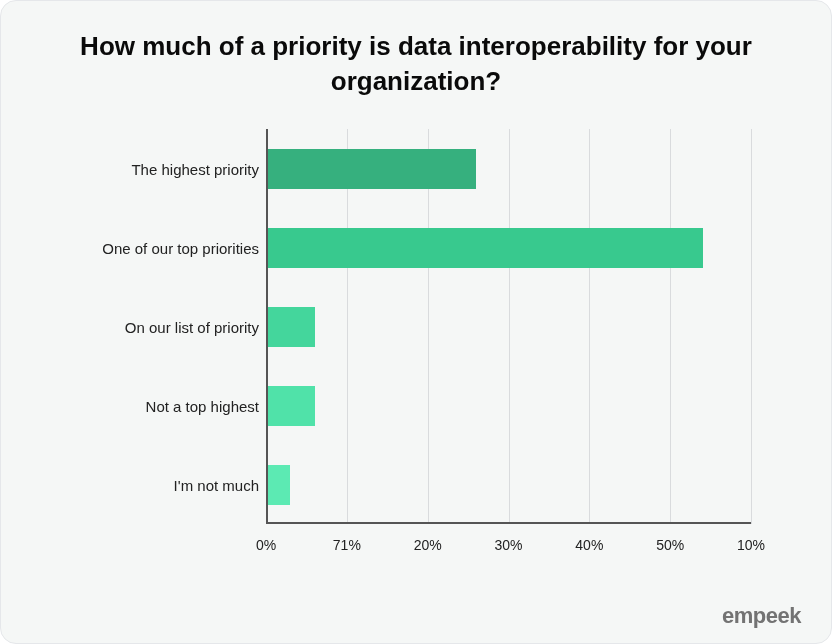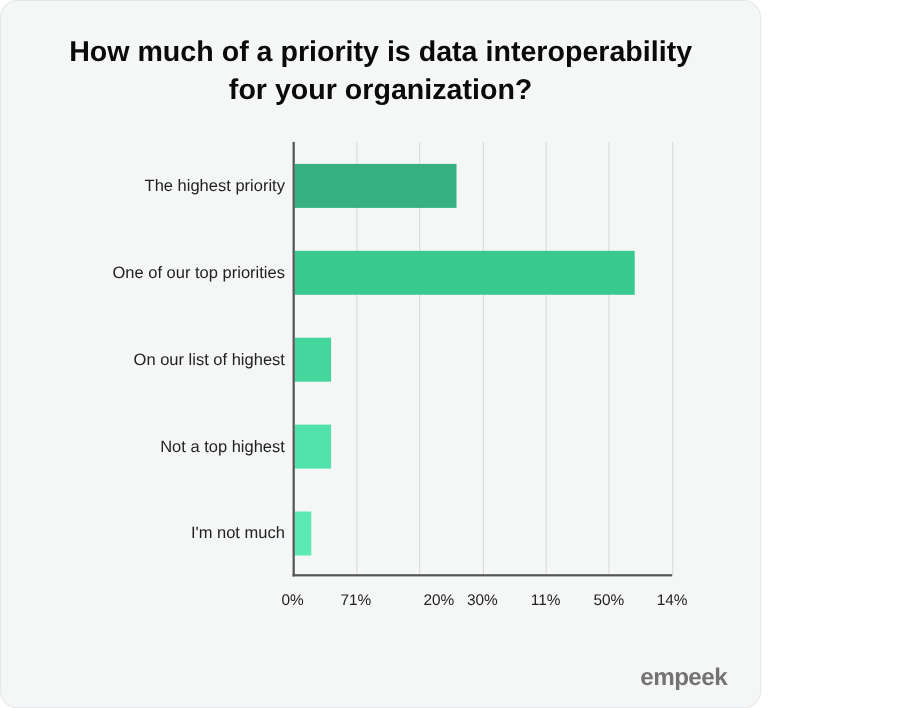--- a/index.html
+++ b/index.html
@@ -4,21 +4,21 @@
   <style>
     * { box-sizing: border-box; margin: 0; padding: 0; }
     body {
       font-family: -apple-system, BlinkMacSystemFont, "Segoe UI", Arial, sans-serif;
       background: #ffffff;
       width: 832px;
       height: 644px;
       overflow: hidden;
     }
     .card {
-      width: 692px;
+      width: 832px;
       height: 644px;
       background: #f5f7f6;
       border: 1px solid #e5e7ea;
       border-radius: 16px;
       padding: 28px 40px 18px 40px;
       position: relative;
     }
     .title {
       text-align: center;
       font-size: 26px;
@@ -120,21 +120,21 @@
 </head>
 <body>
 
 <div class="card">
   <h1 class="title">How much of a priority is data interoperability for your organization?</h1>
 
   <div class="chart-area">
     <div class="ylabels">
         <div class="ylabel" style="top: 39.5px;">The highest priority</div>
         <div class="ylabel" style="top: 118.5px;">One of our top priorities</div>
-        <div class="ylabel" style="top: 197.5px;">On our list of highest</div>
+        <div class="ylabel" style="top: 197.5px;">On our list of priority</div>
         <div class="ylabel" style="top: 276.5px;">Not a top highest</div>
         <div class="ylabel" style="top: 355.5px;">I'm not much</div>
       </div>
     <div class="plot">
       <div class="gridlines">
           <div class="gridline" style="left: 0%;"></div>
           <div class="gridline" style="left: 16.6667%;"></div>
           <div class="gridline" style="left: 33.3333%;"></div>
           <div class="gridline" style="left: 50%;"></div>
           <div class="gridline" style="left: 66.6667%;"></div>
@@ -147,22 +147,22 @@
           <div class="bar" style="top: 177.5px; width: calc(10% - 2px); height: 40px; background: rgb(68, 214, 156);"></div>
           <div class="bar" style="top: 256.5px; width: calc(10% - 2px); height: 40px; background: rgb(80, 226, 169);"></div>
           <div class="bar" style="top: 335.5px; width: calc(5% - 2px); height: 40px; background: rgb(92, 234, 179);"></div>
         </div>
       <div class="axis-y"></div>
       <div class="axis-x"></div>
     </div>
     <div class="xticks">
         <div class="xtick" style="left: 0%;">0%</div>
         <div class="xtick" style="left: 16.6667%;">71%</div>
-        <div class="xtick" style="left: 33.3333%; margin-left: 18px;">20%</div>
+        <div class="xtick" style="left: 33.3333%;">20%</div>
         <div class="xtick" style="left: 50%; text-align: center;">30%</div>
-        <div class="xtick" style="left: 66.6667%;">11%</div>
+        <div class="xtick" style="left: 66.6667%;">40%</div>
         <div class="xtick" style="left: 83.3333%;">50%</div>
-        <div class="xtick" style="left: 100%;">14%</div>
+        <div class="xtick" style="left: 100%;">10%</div>
       </div>
   </div>
 
   <div class="brand">empeek</div>
 </div>
 
 </body></html>

